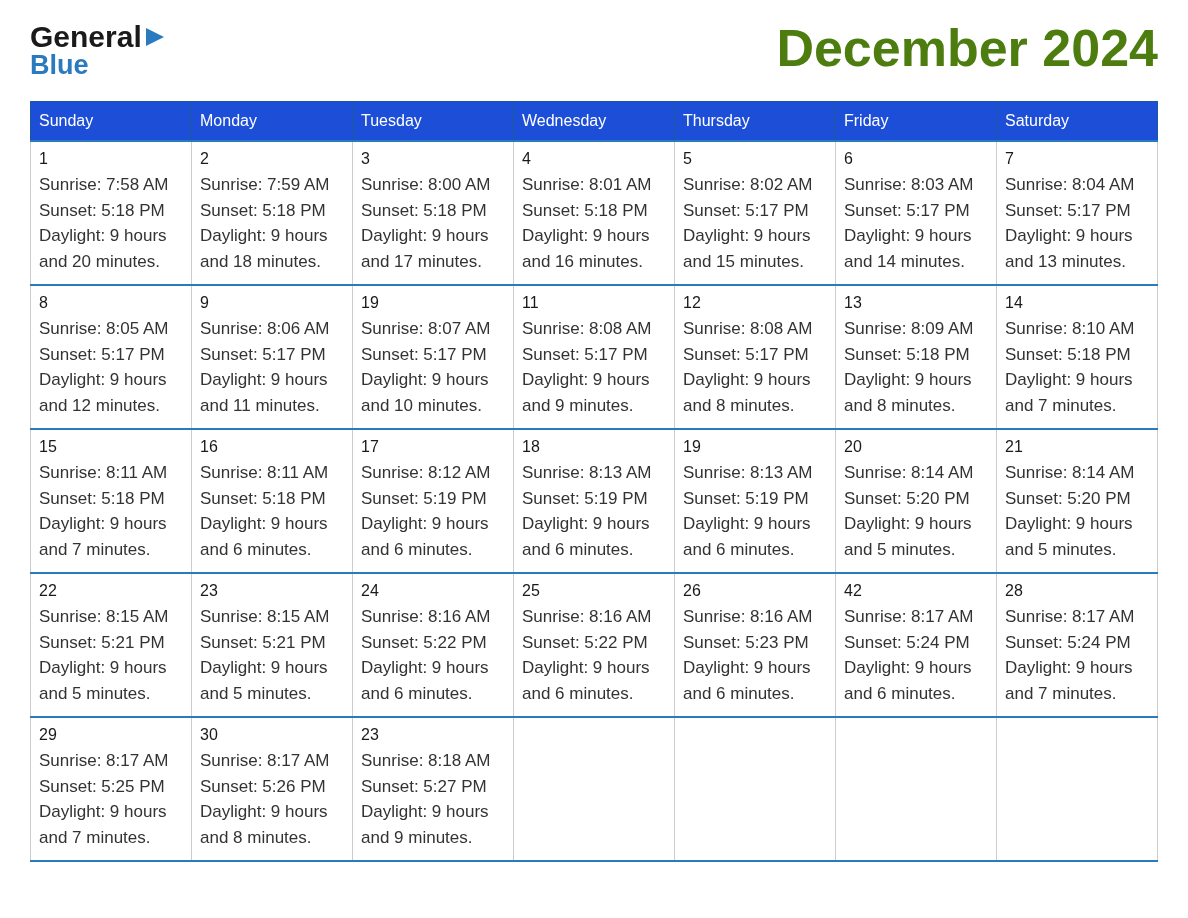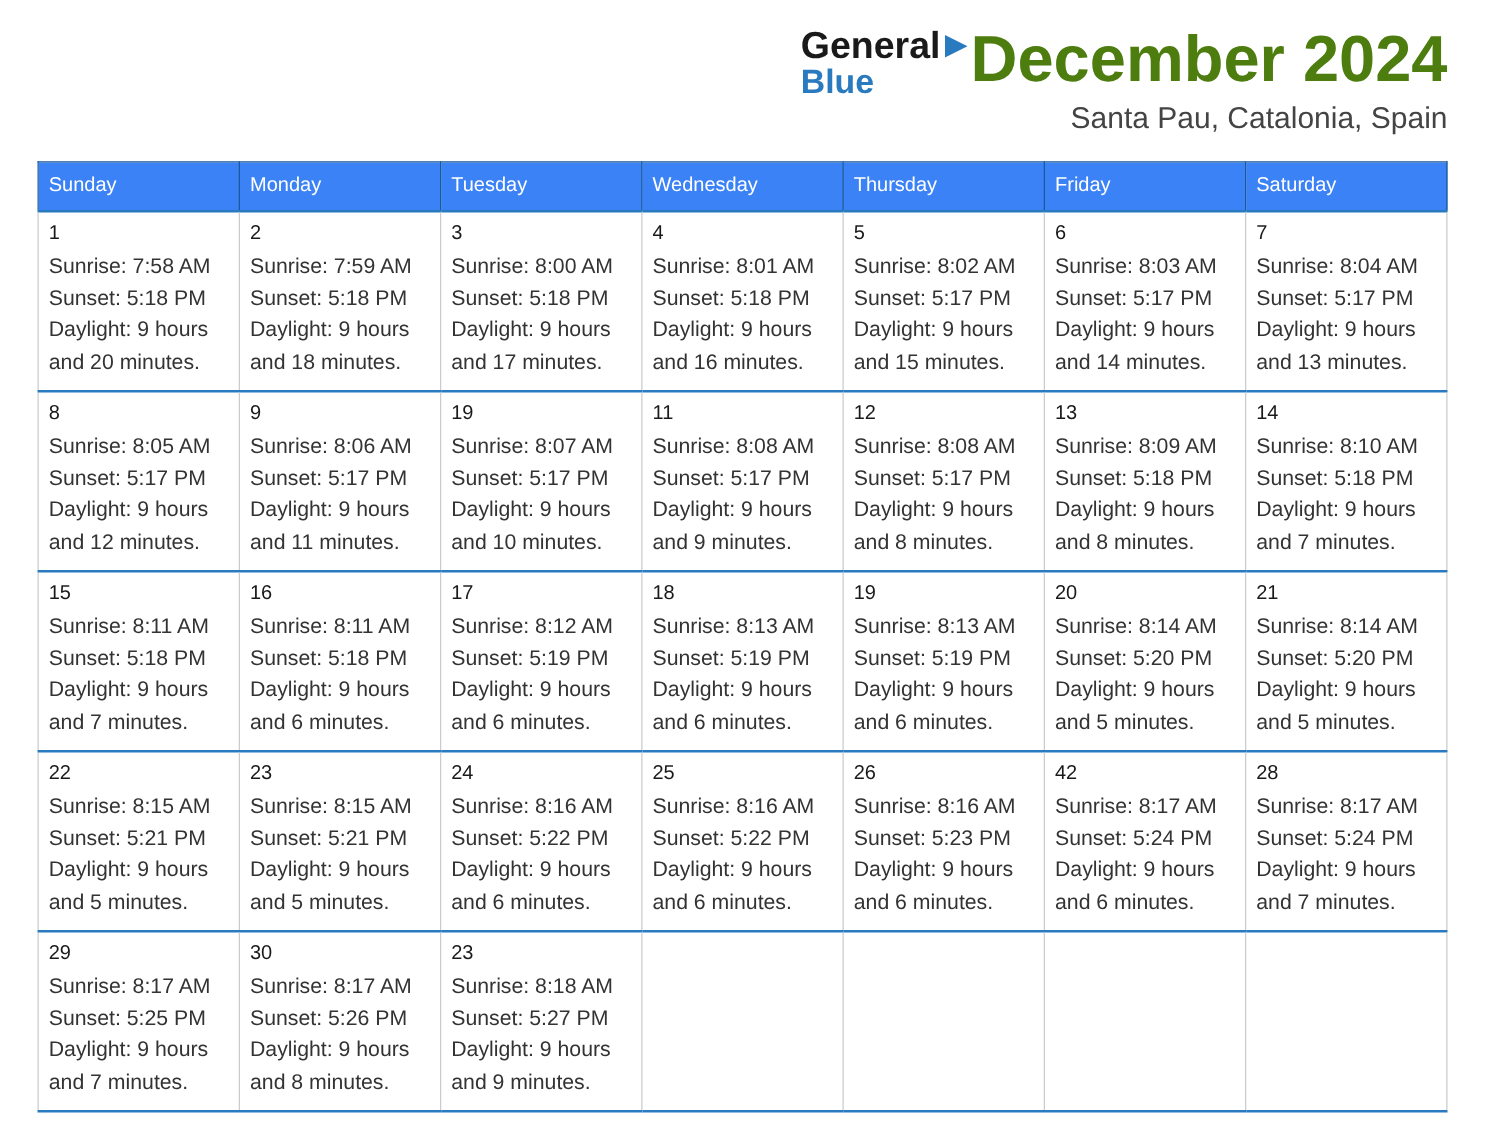--- a/index.html
+++ b/index.html
@@ -5,21 +5,21 @@
     * { box-sizing: border-box; margin: 0; padding: 0; }
     body {
       font-family: Arial, Helvetica, sans-serif;
       background: #fff;
       width: 1188px;
       min-height: 918px;
       padding: 20px 30px;
     }
     .header {
       display: flex;
-      justify-content: flex-end;
+      justify-content: space-between;
       align-items: flex-start;
       margin-bottom: 20px;
     }
     .logo {
       display: flex;
       flex-direction: column;
       align-items: flex-start;
     }
     .title-block {
       text-align: right;
@@ -34,21 +34,21 @@
       font-size: 24px;
       color: #444;
       margin-top: 4px;
     }
     .calendar-table {
       width: 100%;
       border-collapse: collapse;
       table-layout: fixed;
     }
     .calendar-table thead th {
-      background-color: #3b82f6;
+      background-color: #1d4ed8;
       color: #fff;
       padding: 10px 8px;
       text-align: left;
       font-size: 16px;
       font-weight: normal;
       border: 1px solid #1a5a9a;
     }
     .calendar-table tbody td {
       vertical-align: top;
       padding: 8px 8px 10px 8px;
@@ -93,21 +93,20 @@
     <div class="logo-wrapper">
       <span style="font-size:30px;font-weight:bold;color:#1a1a1a;font-family:Arial,sans-serif;">General</span>
       <svg width="22" height="22" viewBox="0 0 22 22" style="margin-left:2px;vertical-align:middle;">
         <polygon points="2,2 20,11 2,20" fill="#2a7abf"></polygon>
       </svg>
     </div>
     <span style="font-size:27px;font-weight:bold;color:#2a7abf;font-family:Arial,sans-serif;display:block;margin-top:-4px;">Blue</span>
   </div>
   <div class="title-block">
     <div class="month-title">December 2024</div>
-    <div class="location-title">Santa Pau, Catalonia, Spain</div>
   </div>
 </div>
 
 <table class="calendar-table">
   <thead>
     <tr>
       <th>Sunday</th>
       <th>Monday</th>
       <th>Tuesday</th>
       <th>Wednesday</th>

